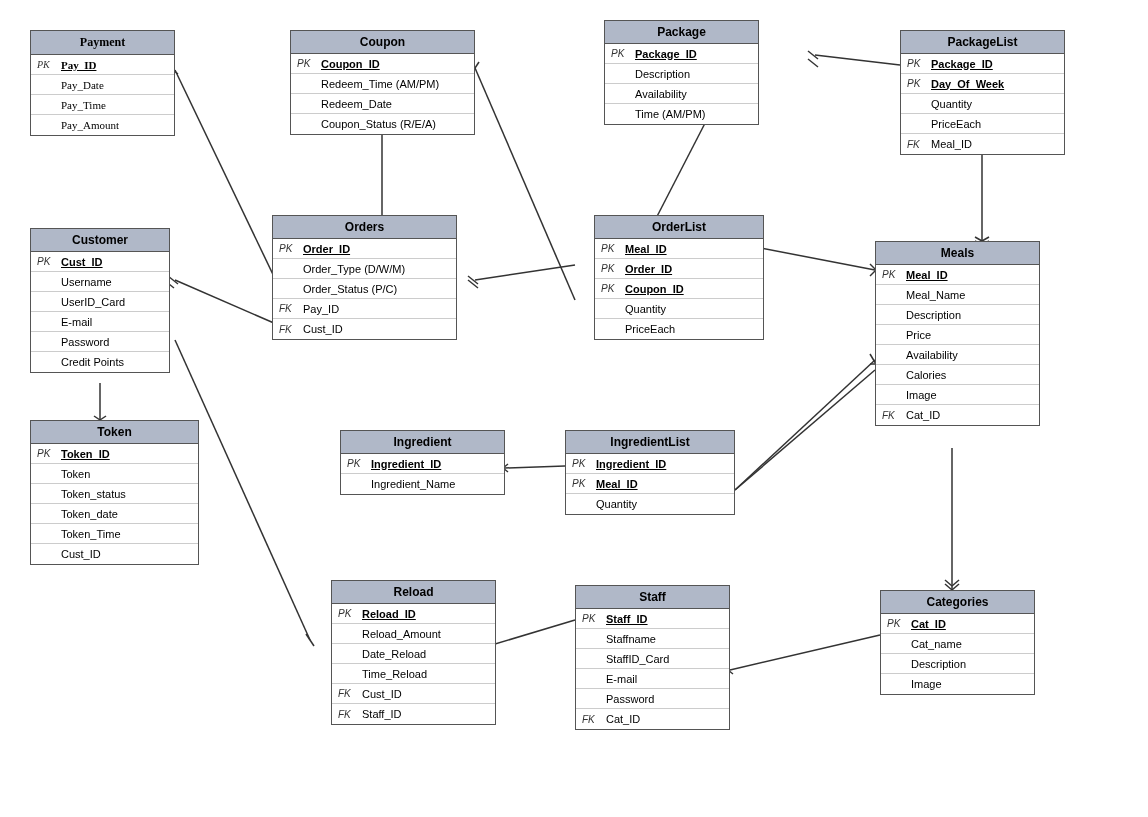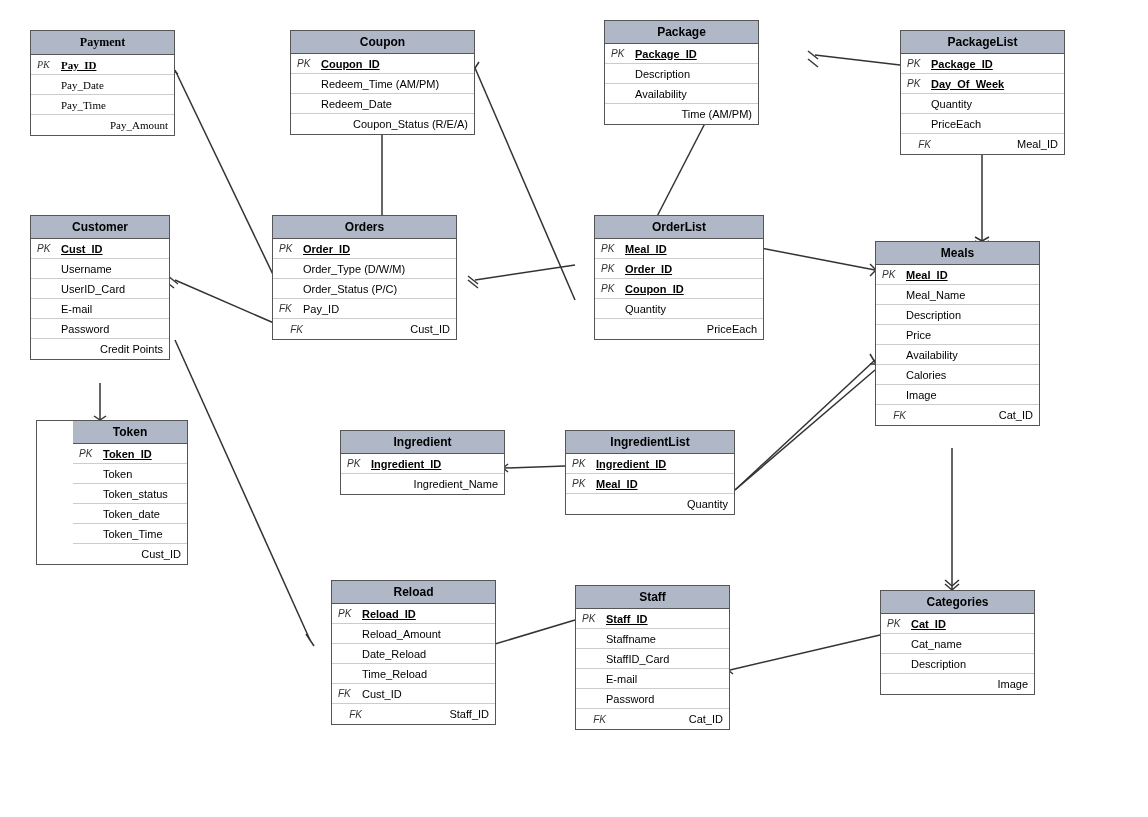--- a/index.html
+++ b/index.html
@@ -34,21 +34,20 @@
     }
     .er-table-row {
       display: flex;
       align-items: center;
       padding: 2px 6px;
       border-bottom: 1px solid #ccc;
       min-height: 20px;
     }
     .er-table-row:last-child {
       border-bottom: none;
-      text-align: right;
     }
     .er-table-row .key-label {
       font-size: 10px;
       color: #333;
       width: 24px;
       flex-shrink: 0;
       font-style: italic;
     }
     .er-table-row .field-name {
       flex: 1;
@@ -163,21 +162,21 @@
         </div>
         <div class="er-table-row">
           <span class="key-label"></span>
           <span class="field-name">Pay_Time</span>
         </div>
         <div class="er-table-row">
           <span class="key-label"></span>
           <span class="field-name">Pay_Amount</span>
         </div>
       </div>
-      <div class="er-table" style="left: 30px; top: 215px; width: 134px;">
+      <div class="er-table" style="left: 30px; top: 228px; width: 134px;">
         <div class="er-table-header">Customer</div>
         <div class="er-table-row">
           <span class="key-label">PK</span>
           <span class="field-name pk-field">Cust_ID</span>
         </div>
         <div class="er-table-row">
           <span class="key-label"></span>
           <span class="field-name">Username</span>
         </div>
         <div class="er-table-row">
@@ -190,21 +189,21 @@
         </div>
         <div class="er-table-row">
           <span class="key-label"></span>
           <span class="field-name">Password</span>
         </div>
         <div class="er-table-row">
           <span class="key-label"></span>
           <span class="field-name">Credit Points</span>
         </div>
       </div>
-      <div class="er-table" style="left: 36px; top: 420px; width: 152px; padding-left: 36px;">
+      <div class="er-table" style="left: 30px; top: 420px; width: 169px;">
         <div class="er-table-header">Token</div>
         <div class="er-table-row">
           <span class="key-label">PK</span>
           <span class="field-name pk-field">Token_ID</span>
         </div>
         <div class="er-table-row">
           <span class="key-label"></span>
           <span class="field-name">Token</span>
         </div>
         <div class="er-table-row">

